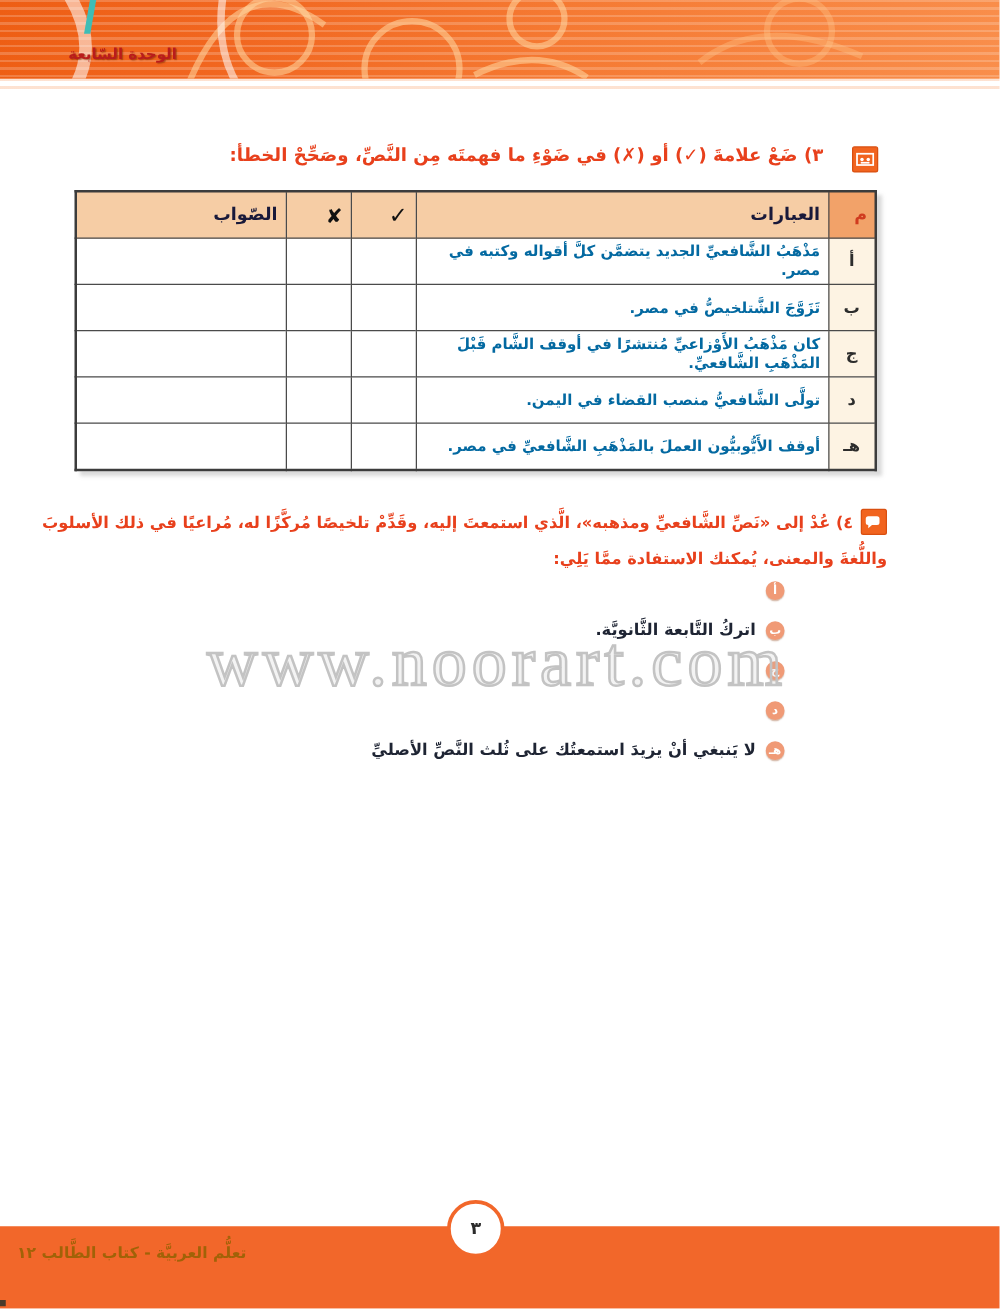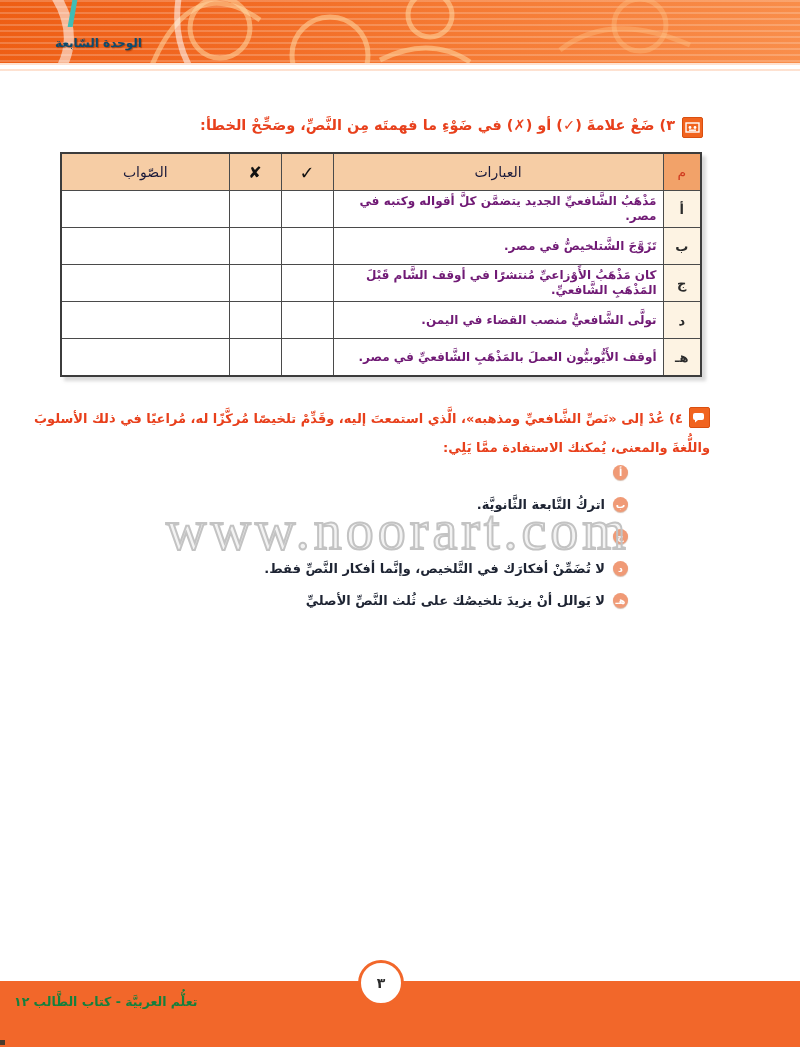--- a/index.html
+++ b/index.html
@@ -9,65 +9,65 @@
   
   .banner{position:absolute;top:0;left:0;width:800px;height:63px;
           background:linear-gradient(100deg,#ee5e14 0%,#f1661f 22%,#f57932 55%,#f98e4b 100%);}
   .banner .stripes{position:absolute;inset:0;
           background:repeating-linear-gradient(180deg,rgba(255,255,255,.20) 0 2px,rgba(255,255,255,0) 2px 6px);}
   .banner-fade{position:absolute;top:63px;left:0;width:800px;height:12px;
           background:repeating-linear-gradient(180deg,rgba(249,150,90,.35) 0 2px,rgba(255,255,255,0) 2px 6px);
           opacity:.8;}
   .callig{position:absolute;top:0;left:0;width:800px;height:63px;overflow:hidden;}
   .teal-accent{position:absolute;top:0;left:70px;width:5px;height:27px;background:#3fbdb6;transform:skewX(-10deg);}
-  .unit-title{position:absolute;top:36px;left:55px;color:#0c4a6e;font-size:12px;font-weight:bold;
+  .unit-title{position:absolute;top:36px;left:55px;color:#b91c1c;font-size:12px;font-weight:bold;
           text-shadow:1px 1px 1px rgba(120,40,0,.55);direction:rtl;z-index:4;}
 
   
   .ex-head{position:absolute;color:#e8401c;font-weight:bold;direction:rtl;}
-  .ex3-head{top:117px;right:97px;display:flex;gap:7px;align-items:flex-start;font-size:14.5px;}
+  .ex3-head{top:117px;right:97px;display:flex;gap:23px;align-items:flex-start;font-size:14.5px;}
   .ex4-head{top:404px;right:90px;width:712px;font-size:13px;line-height:29px;text-align:right;}
   .ex4-head .ex-icon{position:absolute;top:3px;right:0;}
   .ex4-head p{margin:0;text-indent:27px;}
   .ex-icon{width:19px;height:19px;background:#f1641f;border:1px solid #d94f10;border-radius:2px;
            display:inline-flex;align-items:center;justify-content:center;flex:0 0 auto;}
   .ex-icon svg{display:block;}
 
   
   .qtable-wrap{position:absolute;top:152px;right:98px;box-shadow:4px 4px 3px rgba(150,150,150,.35);}
   table.qtable{border-collapse:collapse;table-layout:fixed;direction:rtl;background:#fff;
                border:2px solid #3c3c3c;}
   .qtable th,.qtable td{border:1px solid #4a4a4a;padding:0 6px;}
-  .qtable th{height:36px;background:#f6cda5;color:#19193a;font-size:14px;font-weight:normal;text-align:center;}
+  .qtable th{height:36px;background:#f6cda5;color:#19193a;font-size:14px;font-weight:bold;text-align:right;}
   .qtable th.col-num{background:#f2a269;color:#d03b1f;font-size:14px;}
   .qtable th.col-check{font-size:18px;color:#111;}
   .qtable th.col-cross{font-size:16px;color:#111;}
   .qtable td{height:36px;background:#ffffff;}
   .qtable td.cell-letter{background:#fdf3e3;text-align:center;color:#2c2c2c;font-weight:bold;font-size:13px;}
-  .qtable td.cell-statement{text-align:right;font-size:12px;font-weight:bold;color:#701a75;line-height:15px;}
+  .qtable td.cell-statement{text-align:right;font-size:12px;font-weight:bold;color:#0369a1;line-height:15px;}
 
   
   .ex4-items{position:absolute;top:462px;right:172px;direction:rtl;}
   .ex4-item{display:flex;align-items:center;gap:8px;margin-bottom:12px;height:20px;
             font-size:13px;font-weight:bold;color:#1e2433;white-space:nowrap;}
   .item-badge{width:15px;height:15px;border-radius:50%;background:#f09a76;color:#fff;
               display:flex;align-items:center;justify-content:center;font-size:9.5px;flex:0 0 auto;
               box-shadow:0 1px 1px rgba(150,80,40,.4);}
 
   
   .watermark{position:absolute;top:498px;left:0;width:796px;text-align:center;direction:ltr;
              font-family:Liberation Serif, serif;font-size:56px;letter-spacing:4px;
              color:rgba(190,190,190,.18);-webkit-text-stroke:2px #c3c3c3;z-index:6;pointer-events:none;}
 
   
   .footer-band{position:absolute;left:0;bottom:0;width:800px;height:66px;background:#f2672a;}
   .page-circle{position:absolute;left:358px;top:960px;width:40px;height:40px;background:#ffffff;
                border:3px solid #f2672a;border-radius:50%;display:flex;align-items:center;justify-content:center;
                font-size:14px;font-weight:bold;color:#2b2b2b;z-index:3;}
-  .footer-text{position:absolute;left:14px;top:994px;color:#15803d;font-size:12.5px;font-weight:bold;
+  .footer-text{position:absolute;left:14px;top:994px;color:#a16207;font-size:12.5px;font-weight:bold;
                direction:rtl;z-index:3;}
   .corner-dot{position:absolute;left:0px;top:1040px;width:5px;height:5px;background:#4a3a2a;z-index:3;}
 </style>
 </head>
 <body>
 
 <div class="page">
 
   <div class="banner">
     <div class="stripes"></div>
@@ -176,25 +176,24 @@
     </div>
     <div class="ex4-item">
       <span class="item-badge">ب</span>
       <span>اتركُ التَّابعة الثَّانويَّة.</span>
     </div>
     <div class="ex4-item">
       <span class="item-badge">ج</span>
     </div>
     <div class="ex4-item">
       <span class="item-badge">د</span>
-      <span>لا تُضَمِّنْ أفكارَك في التَّلخيص، وإنَّما أفكار النَّصِّ فقط.</span>
     </div>
     <div class="ex4-item">
       <span class="item-badge">هـ</span>
-      <span>لا يَوالل أنْ يزيدَ تلخيصُك على ثُلث النَّصِّ الأصليِّ</span>
+      <span>لا يَنبغي أنْ يزيدَ استمعتُك على ثُلث النَّصِّ الأصليِّ</span>
     </div>
   </div>
 
   <div class="watermark">www.noorart.com</div>
 
   <div class="footer-band"></div>
   <div class="page-circle">٣</div>
   <div class="footer-text">تعلُّم العربيَّة - كتاب الطَّالب ١٢</div>
   <div class="corner-dot"></div>
 

